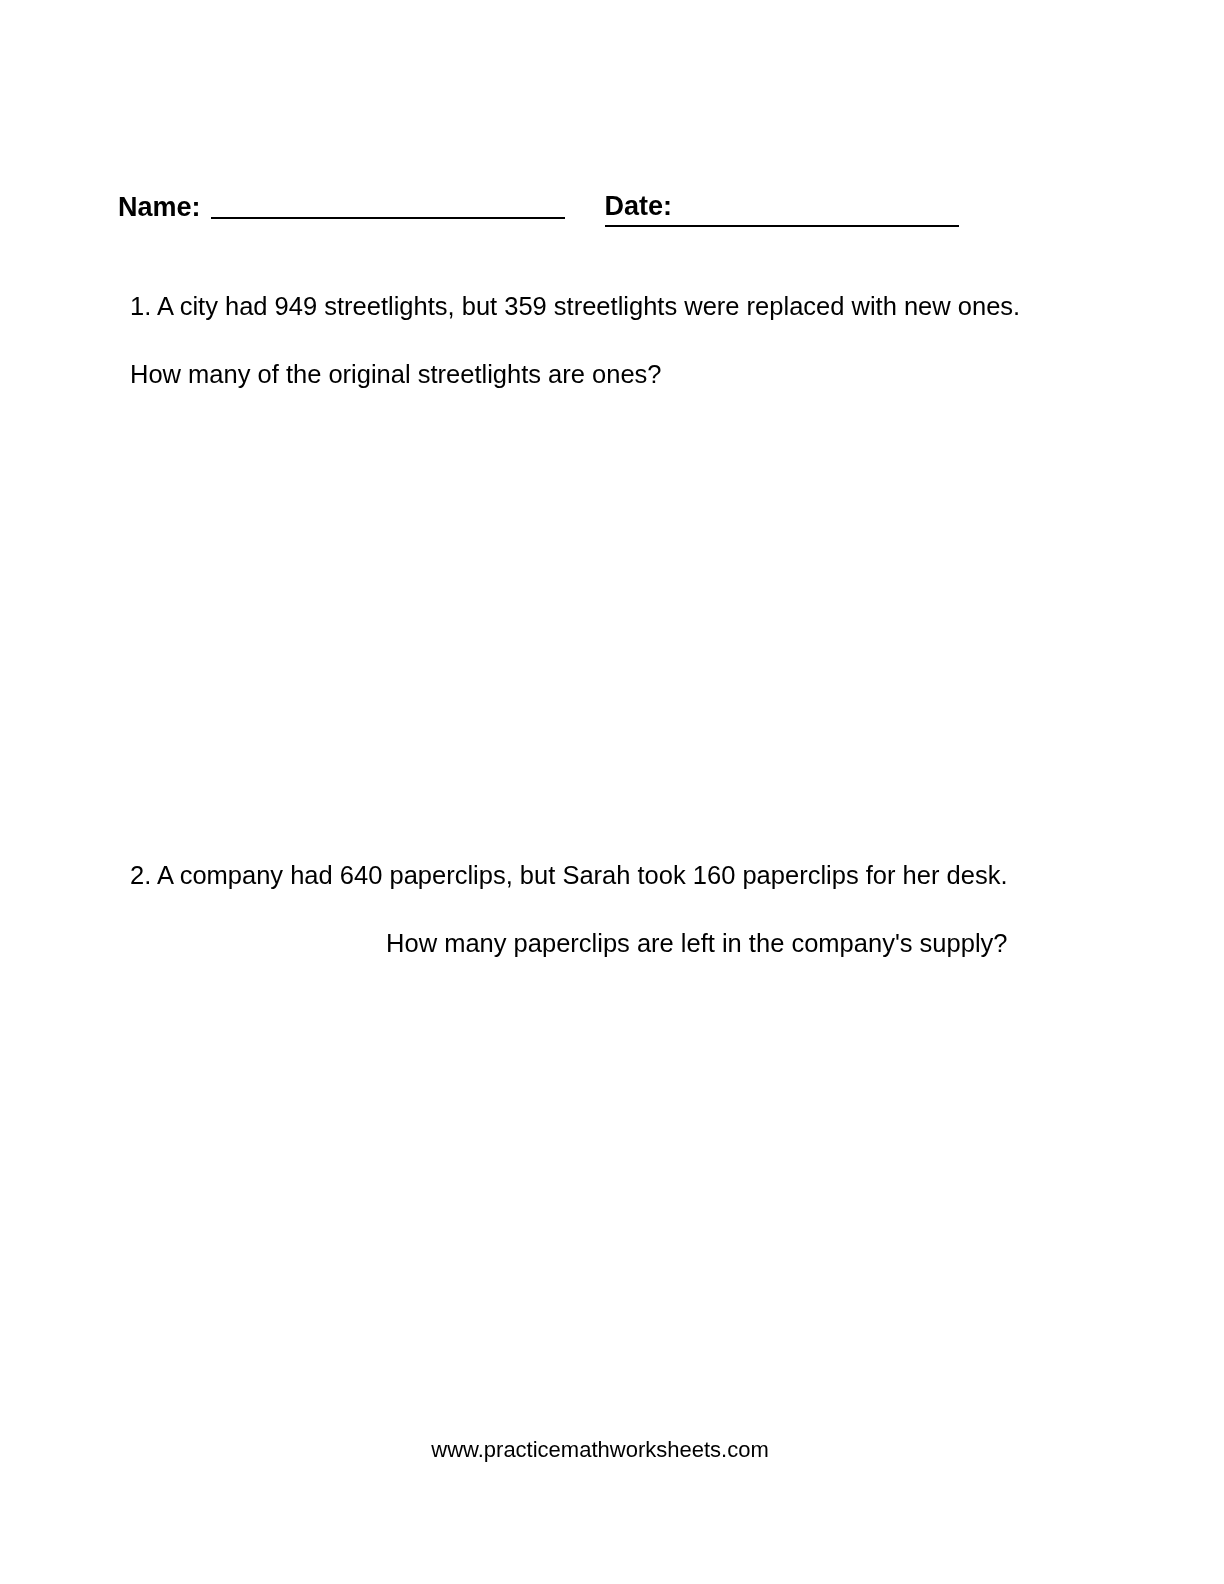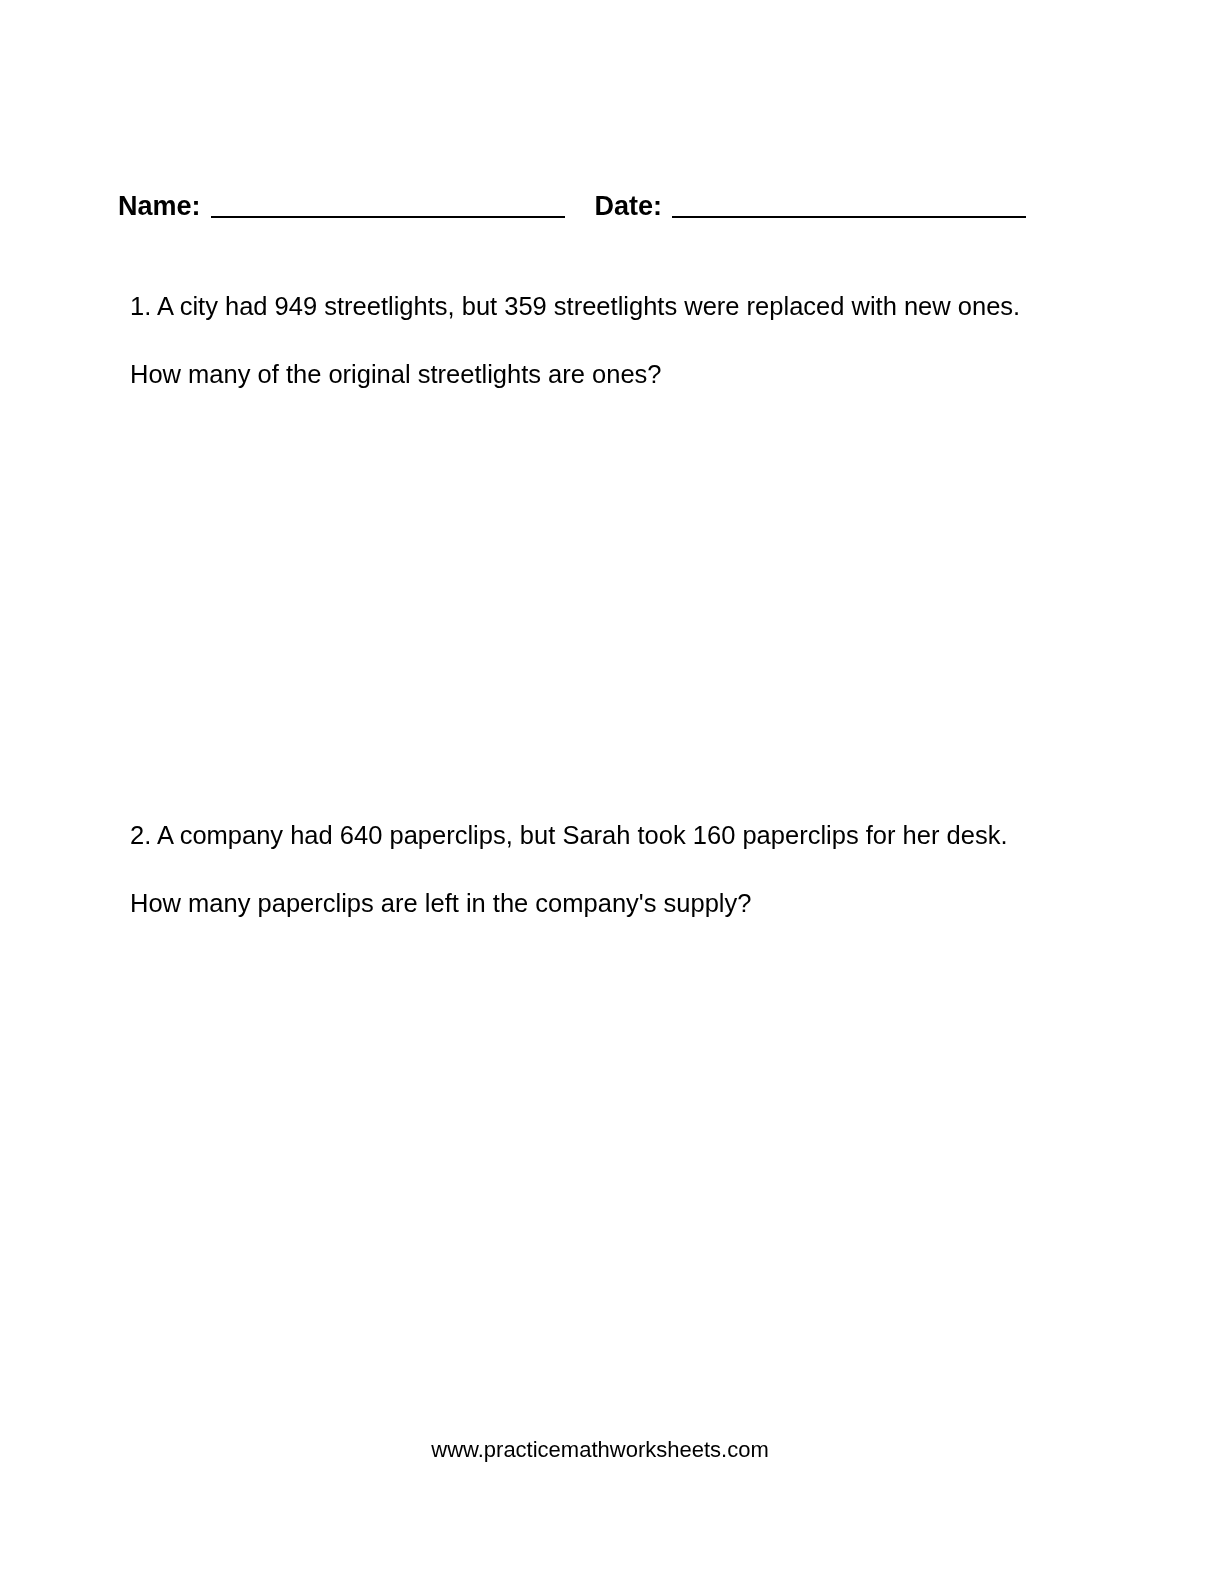--- a/index.html
+++ b/index.html
@@ -12,27 +12,27 @@
       font-size: 27px; font-weight: bold; white-space: nowrap;
       display: flex; align-items: center; margin-top: 48px;
     }
     .header .field { display: inline-flex; align-items: baseline; }
     .header .line {
       display: inline-block; height: 2px; background: #000;
       margin-left: 10px; position: relative; top: 3px;
     }
     .name-line { width: 354px; }
     .date-line { width: 354px; }
-    .date-field { margin-left: 30px; }
+    .date-field { margin-left: 30px; flex-direction: column; }
     .question {
       position: absolute; left: 118px; font-size: 25.5px; line-height: 56px;
       white-space: nowrap;
     }
     .q1 { top: 266px; }
-    .q2 { top: 795px; }
+    .q2 { top: 835px; text-align: right; }
     .question p { margin: 12px; }
     .footer {
       position: absolute; left: 0; width: 1200px; top: 1437px;
       text-align: center; font-size: 22px; 
     }
   </style>
 </head>
 <body>
 
 <div class="header">

